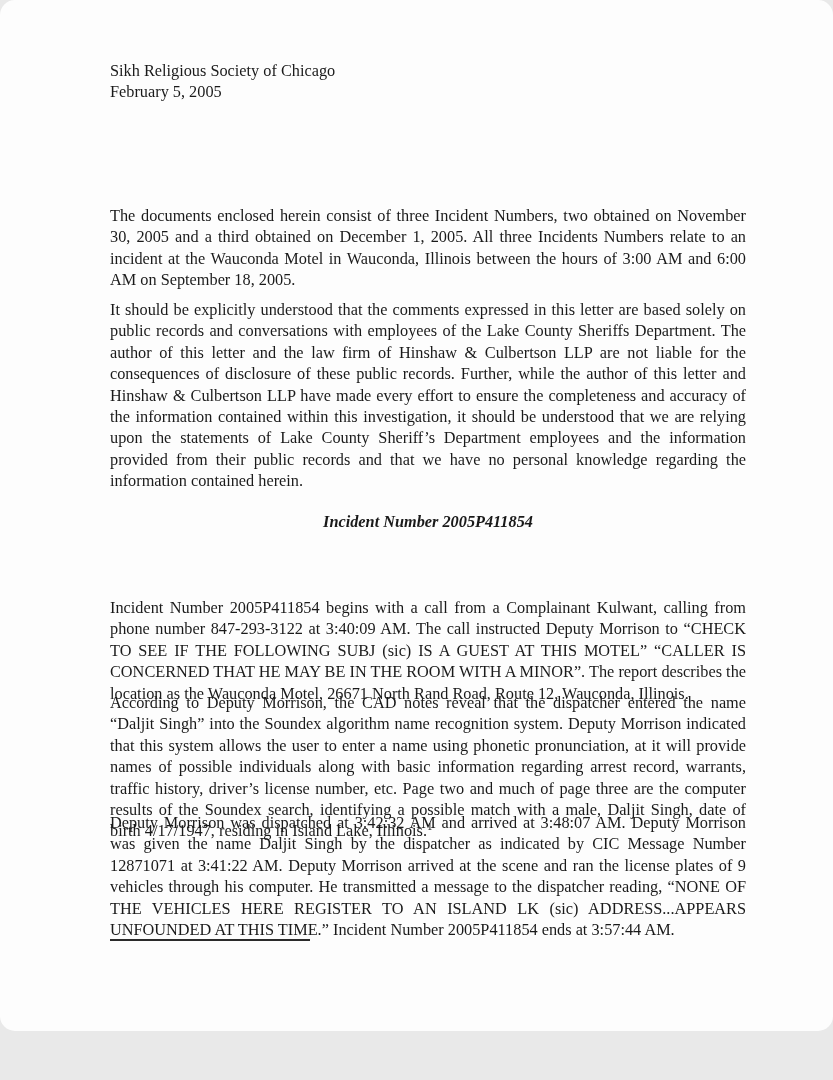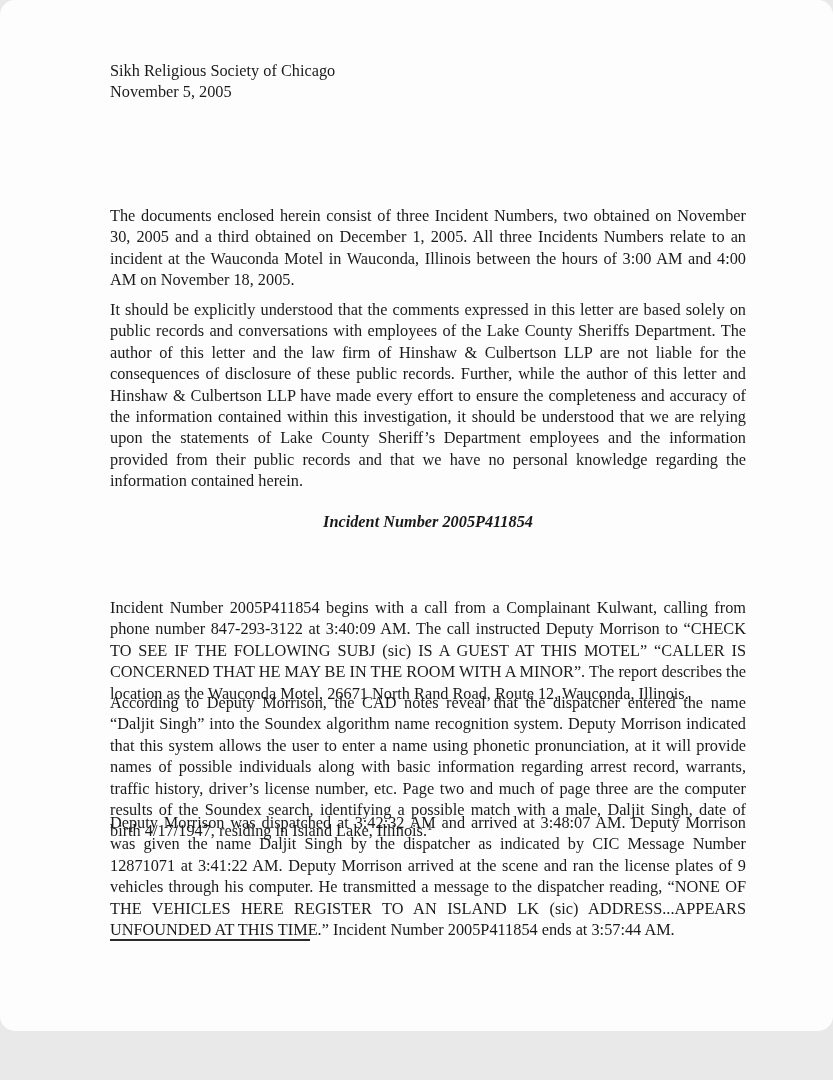--- a/index.html
+++ b/index.html
@@ -70,25 +70,25 @@
     line-height: 13px;
   }
 </style>
 </head>
 <body>
 
 <div class="sheet">
 
   <div class="block letterhead">
     <div>Sikh Religious Society of Chicago</div>
-    <div>November 5, 2005</div>
+    <div>February 5, 2005</div>
   </div>
 
   <div class="block para-1 justified">
-    <p>The documents enclosed herein consist of three Incident Numbers, two obtained on November 30, 2005 and a third obtained on December 1, 2005.  All three Incidents Numbers relate to an incident at the Wauconda Motel in Wauconda, Illinois between the hours of 3:00 AM and 4:00 AM on November 18, 2005.</p>
+    <p>The documents enclosed herein consist of three Incident Numbers, two obtained on November 30, 2005 and a third obtained on December 1, 2005.  All three Incidents Numbers relate to an incident at the Wauconda Motel in Wauconda, Illinois between the hours of 3:00 AM and 6:00 AM on September 18, 2005.</p>
   </div>
 
   <div class="block para-2 justified">
     <p>It should be explicitly understood that the comments expressed in this letter are based solely on public records and conversations with employees of the Lake County Sheriffs Department.  The author of this letter and the law firm of Hinshaw &amp; Culbertson LLP are not liable for the consequences of disclosure of these public records.  Further, while the author of this letter and Hinshaw &amp; Culbertson LLP have made every effort to ensure the completeness and accuracy of the information contained within this investigation, it should be understood that we are relying upon the statements of Lake County Sheriff’s Department employees and the information provided from their public records and that we have no personal knowledge regarding the information contained herein.</p>
   </div>
 
   <div class="block section-heading">Incident Number 2005P411854</div>
 
   <div class="block para-3 justified">
     <p>Incident Number 2005P411854 begins with a call from a Complainant Kulwant, calling from phone number 847-293-3122 at 3:40:09 AM.  The call instructed Deputy Morrison to “CHECK TO SEE IF THE FOLLOWING SUBJ (sic) IS A GUEST AT THIS MOTEL”  “CALLER IS CONCERNED THAT HE MAY BE IN THE ROOM WITH A MINOR”.  The report describes the location as the Wauconda Motel, 26671 North Rand Road, Route 12, Wauconda, Illinois.</p>

